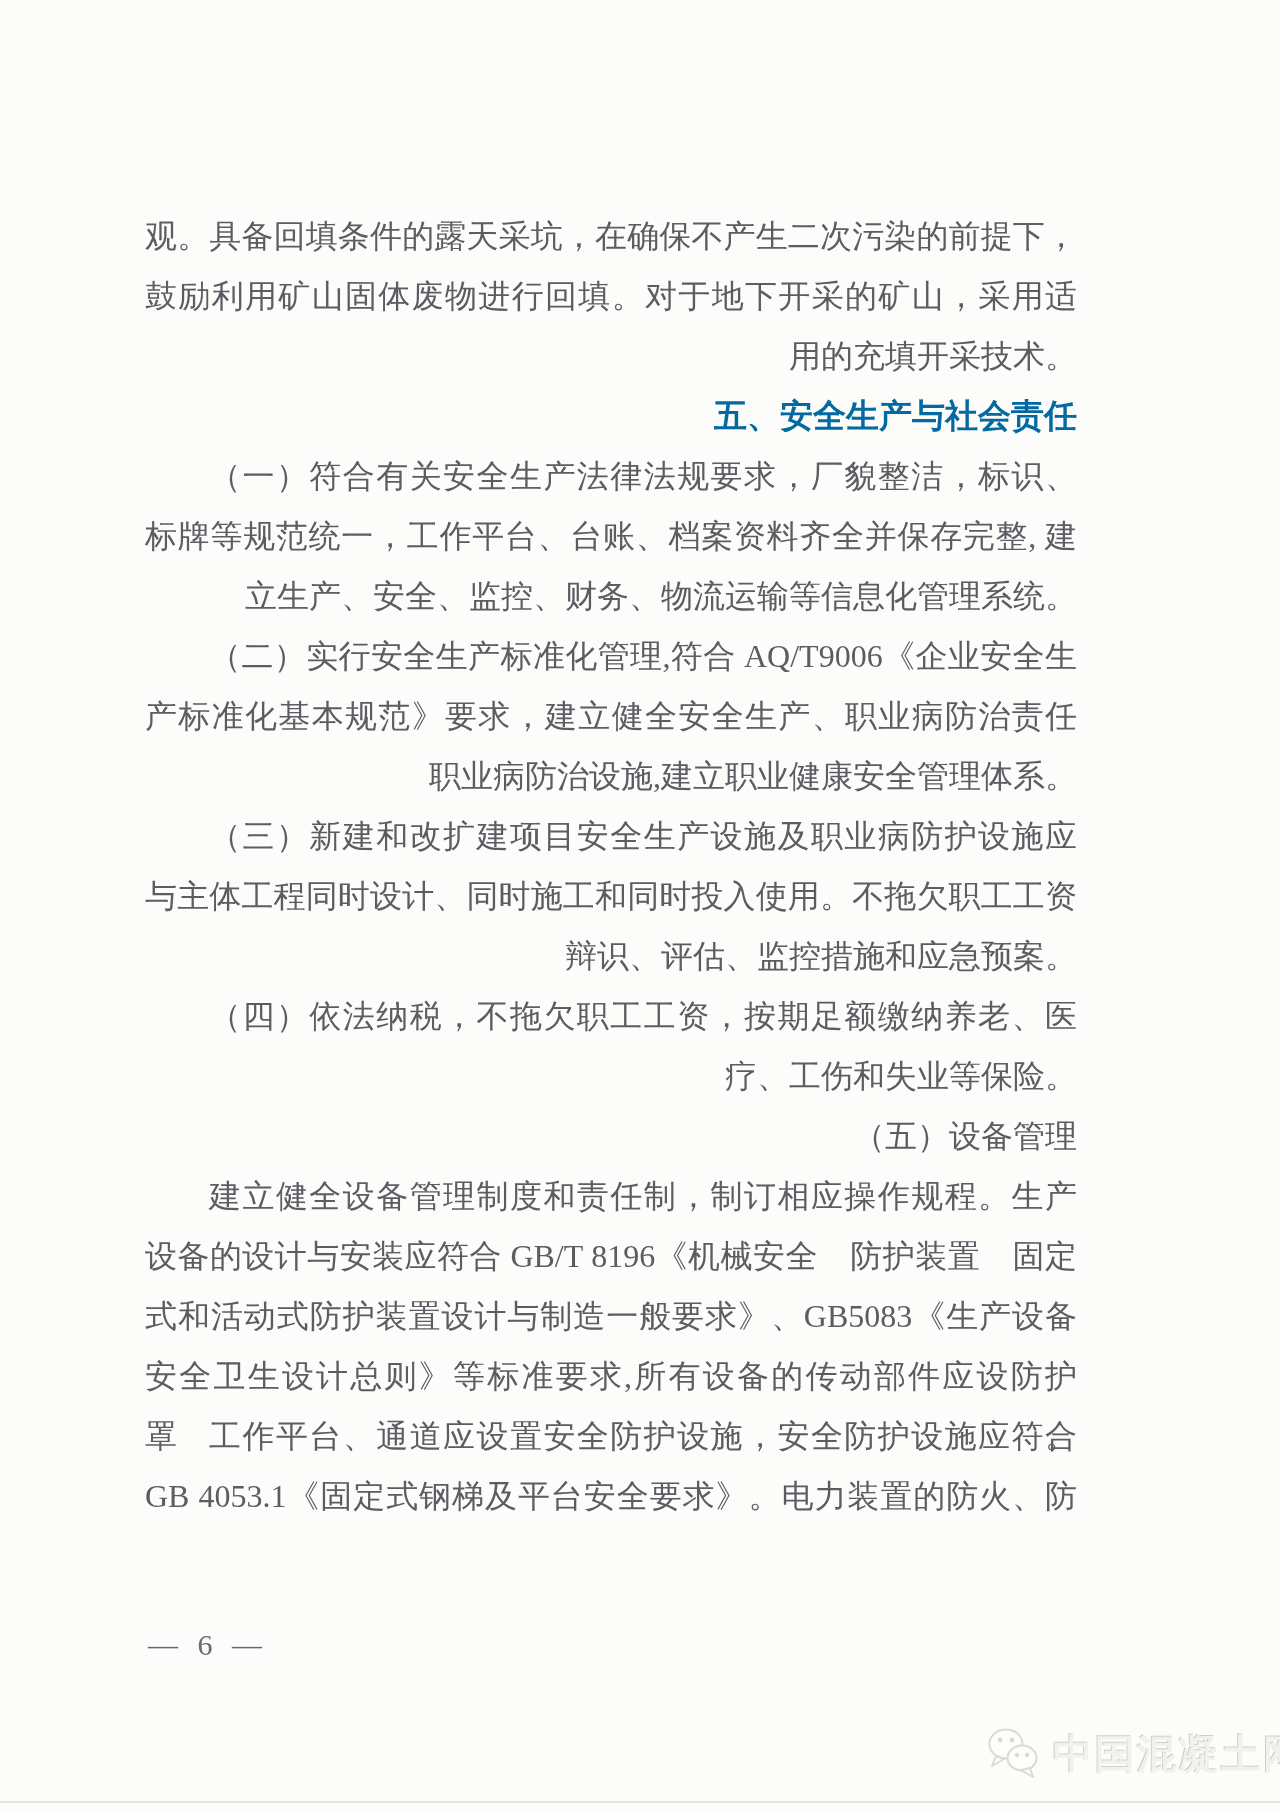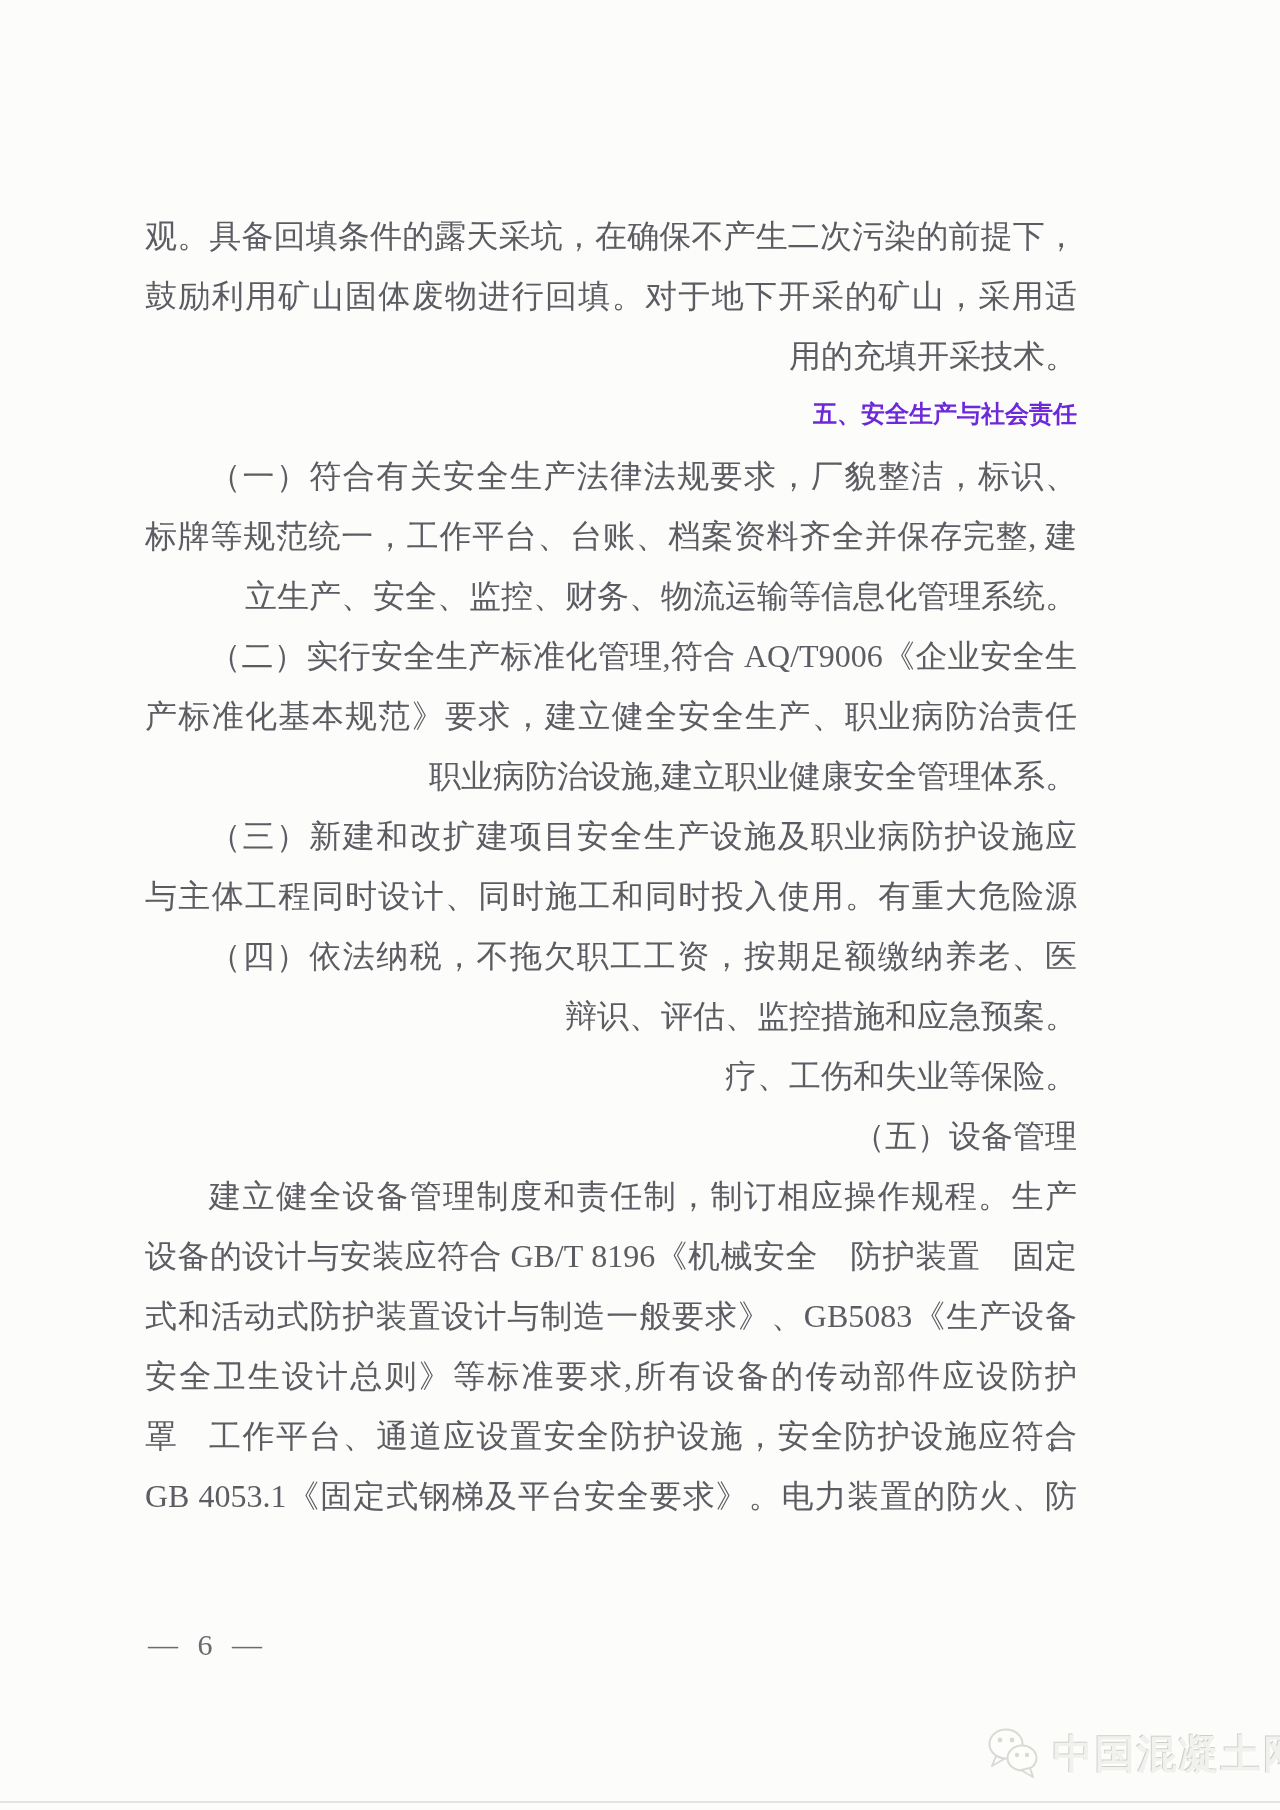--- a/index.html
+++ b/index.html
@@ -34,24 +34,24 @@
     text-align: right;
   }
   .line.j {
     white-space: normal;
     text-align: justify;
     text-align-last: justify;
   }
   .line.indent { text-indent: 2em; }
   .line.heading {
     font-weight: 700;
-    color: #6d28d9;
-    font-size: 24px;
+    color: #0369a1;
+    font-size: 33px;
     text-indent: 2.6em;
-    font-family: Liberation Mono, monospace;
+    font-family: Liberation Sans, sans-serif;
   }
   .pagenum {
     position: absolute;
     left: 148px; top: 1628px;
     font-size: 30px;
     color: #6a6a70;
     letter-spacing: 6px;
   }
   .watermark {
     position: absolute;
@@ -81,23 +81,23 @@
       <div class="line j">鼓励利用矿山固体废物进行回填。对于地下开采的矿山，采用适</div>
       <div class="line">用的充填开采技术。</div>
       <div class="line heading indent">五、安全生产与社会责任</div>
       <div class="line indent j">（一）符合有关安全生产法律法规要求，厂貌整洁，标识、</div>
       <div class="line j">标牌等规范统一，工作平台、台账、档案资料齐全并保存完整, 建</div>
       <div class="line">立生产、安全、监控、财务、物流运输等信息化管理系统。</div>
       <div class="line indent j">（二）实行安全生产标准化管理,符合 AQ/T9006《企业安全生</div>
       <div class="line j">产标准化基本规范》要求，建立健全安全生产、职业病防治责任</div>
       <div class="line">职业病防治设施,建立职业健康安全管理体系。</div>
       <div class="line indent j">（三）新建和改扩建项目安全生产设施及职业病防护设施应</div>
-      <div class="line j">与主体工程同时设计、同时施工和同时投入使用。有重大危险源</div>
+      <div class="line j">与主体工程同时设计、同时施工和同时投入使用。不拖欠职工工资</div>
+      <div class="line">辩识、评估、监控措施和应急预案。</div>
       <div class="line indent j">（四）依法纳税，不拖欠职工工资，按期足额缴纳养老、医</div>
-      <div class="line">辩识、评估、监控措施和应急预案。</div>
       <div class="line">疗、工伤和失业等保险。</div>
       <div class="line indent">（五）设备管理</div>
       <div class="line indent j">建立健全设备管理制度和责任制，制订相应操作规程。生产</div>
       <div class="line j">设备的设计与安装应符合 GB/T 8196《机械安全　防护装置　固定</div>
       <div class="line j">式和活动式防护装置设计与制造一般要求》、GB5083《生产设备</div>
       <div class="line j">安全卫生设计总则》等标准要求,所有设备的传动部件应设防护罩。</div>
       <div class="line indent j">工作平台、通道应设置安全防护设施，安全防护设施应符合</div>
       <div class="line j">GB 4053.1《固定式钢梯及平台安全要求》。电力装置的防火、防</div>
     </main>
 

